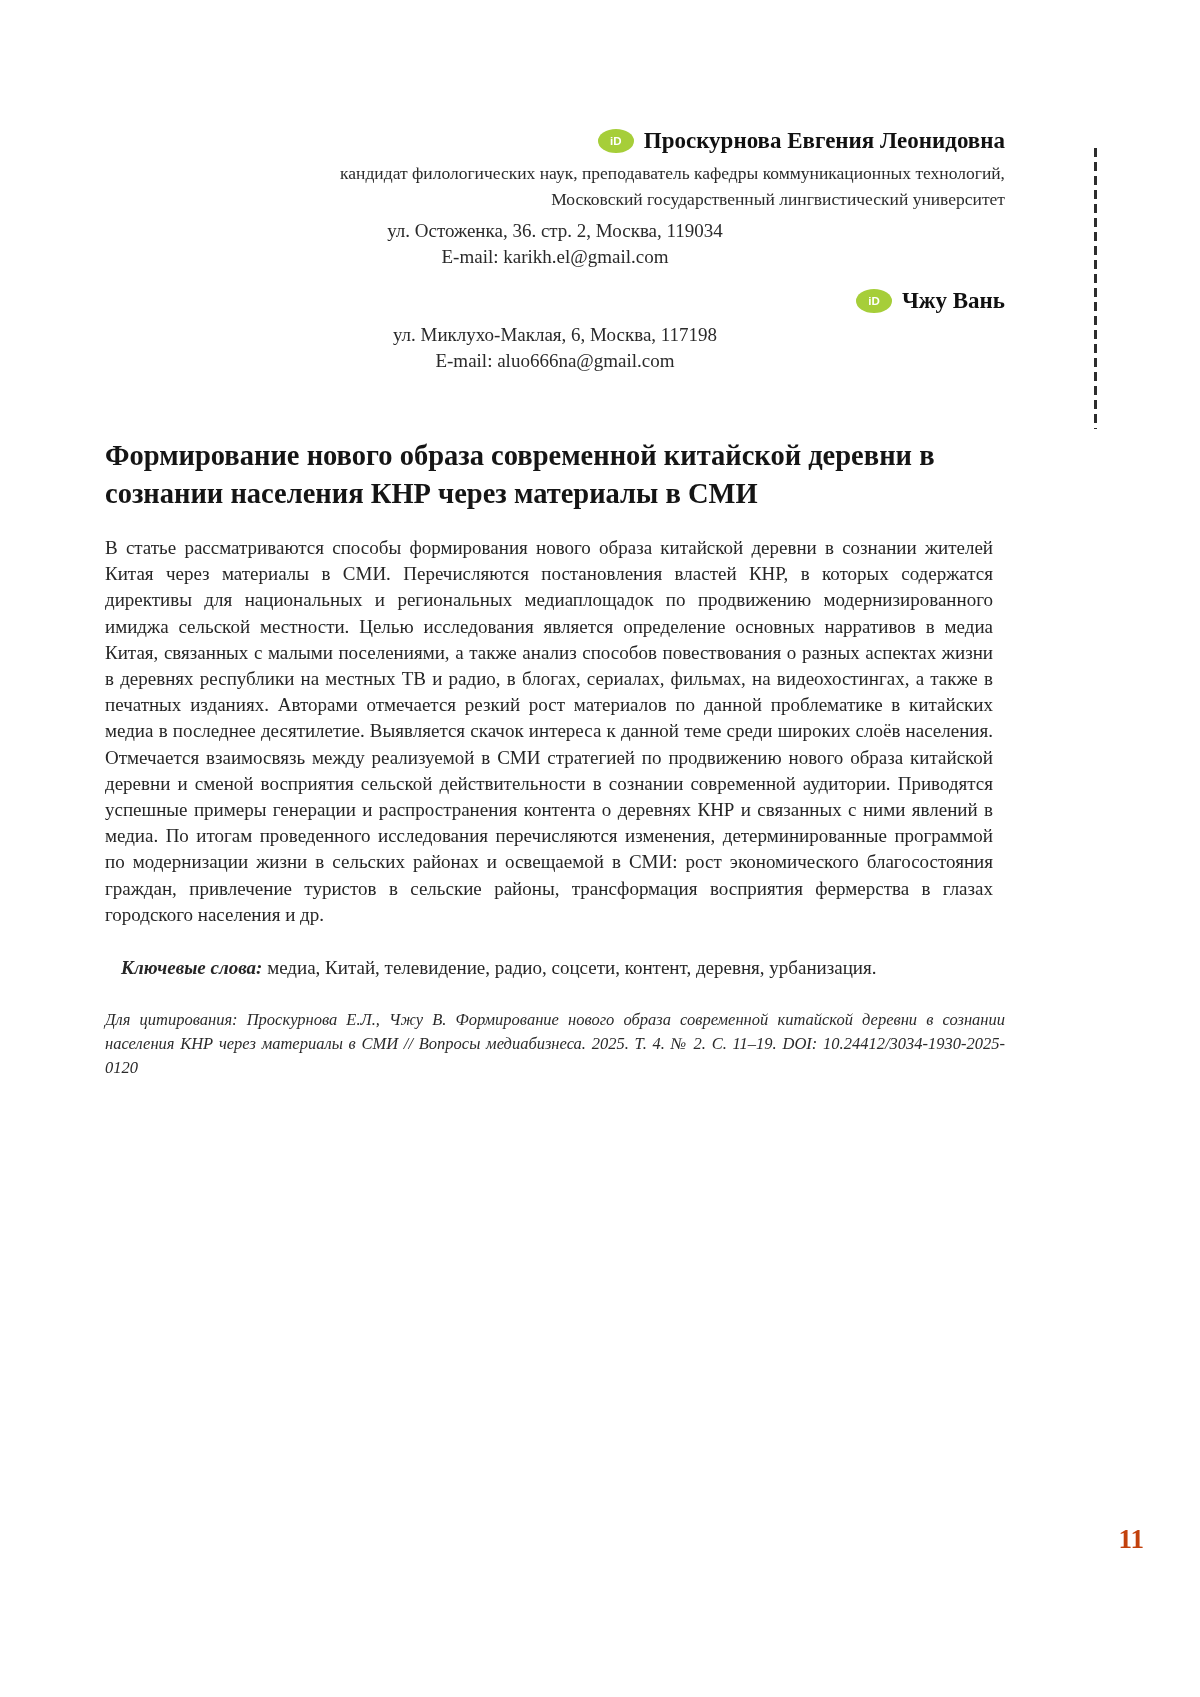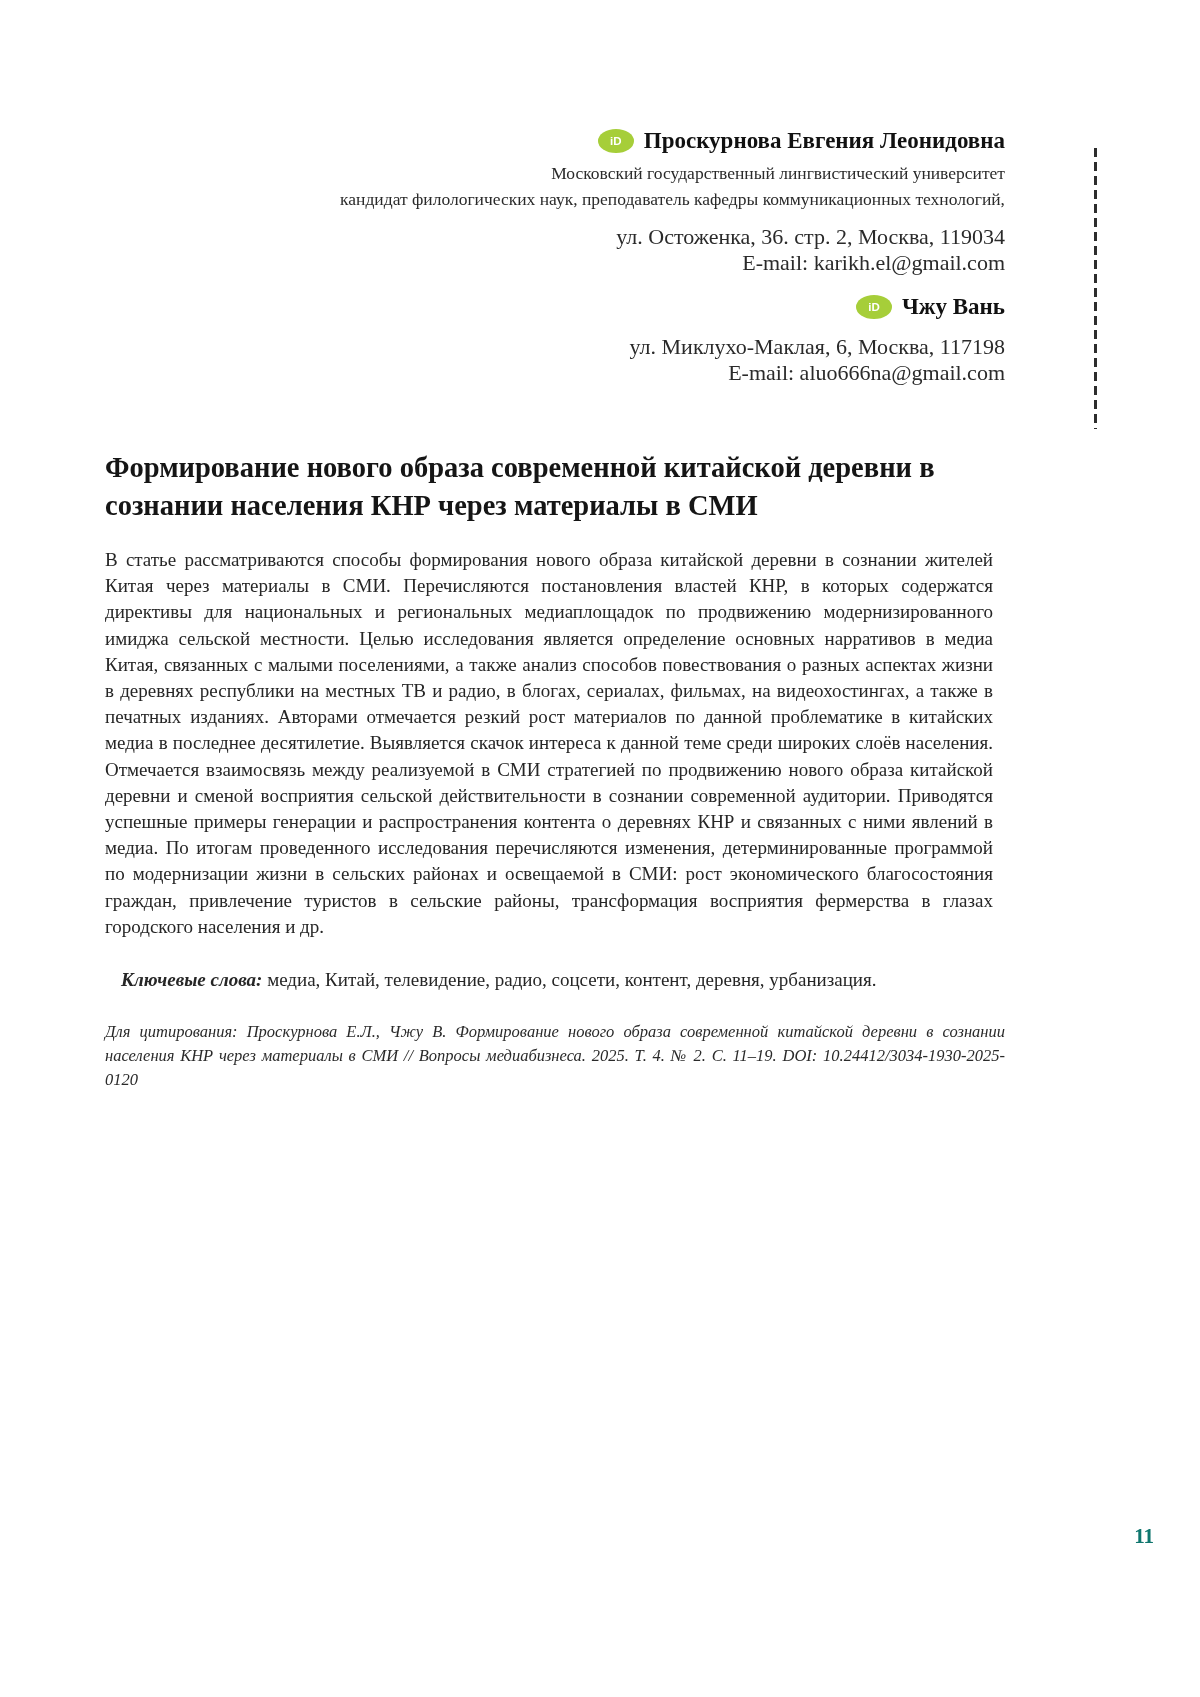--- a/index.html
+++ b/index.html
@@ -50,24 +50,25 @@
     font-weight: bold;
     cursor: pointer;
   }
   .affil {
     margin-top: 4px;
     font-size: 17.5px;
     line-height: 26px;
     color: #2a2a2a;
   }
   .contact {
-    margin-top: 12px;
-    font-size: 22px;
+    margin-top: 6px;
+    font-size: 19px;
     line-height: 26px;
     color: #2a2a2a;
+    text-align: center;
   }
 
   .dashed-rule {
     position: absolute;
     left: 1094px;
     top: 148px;
     width: 3px;
     height: 281px;
     background: repeating-linear-gradient(to bottom, #2d2d2d 0 9px, transparent 9px 14px);
   }
@@ -98,45 +99,45 @@
     margin: 27px 0 0 0;
     font-size: 16.5px;
     line-height: 24px;
     text-align: justify;
     color: #2a2a2a;
     font-style: italic;
   }
   .page-number {
     position: absolute;
     top: 1524px;
-    right: 46px;
-    font-size: 21px;
+    right: 56px;
+    font-size: 27px;
     font-weight: bold;
-    color: #0f766e;
+    color: #c2410c;
   }
 </style>
 </head>
 <body>
 
 <div class="page">
 
   <div class="dashed-rule"></div>
 
   <div class="content">
 
     <div class="author-block">
 
       <div class="author">
         <div class="author-name-row">
           <span class="orcid">iD</span>
           <span>Проскурнова Евгения Леонидовна</span>
         </div>
         <div class="affil">
+          <div>кандидат филологических наук, преподаватель кафедры коммуникационных технологий,</div>
           <div>Московский государственный лингвистический университет</div>
-          <div>кандидат филологических наук, преподаватель кафедры коммуникационных технологий,</div>
         </div>
         <div class="contact">
           <div>ул. Остоженка, 36. стр. 2, Москва, 119034</div>
           <div>E-mail: karikh.el@gmail.com</div>
         </div>
       </div>
 
       <div class="author">
         <div class="author-name-row">
           <span class="orcid">iD</span>

